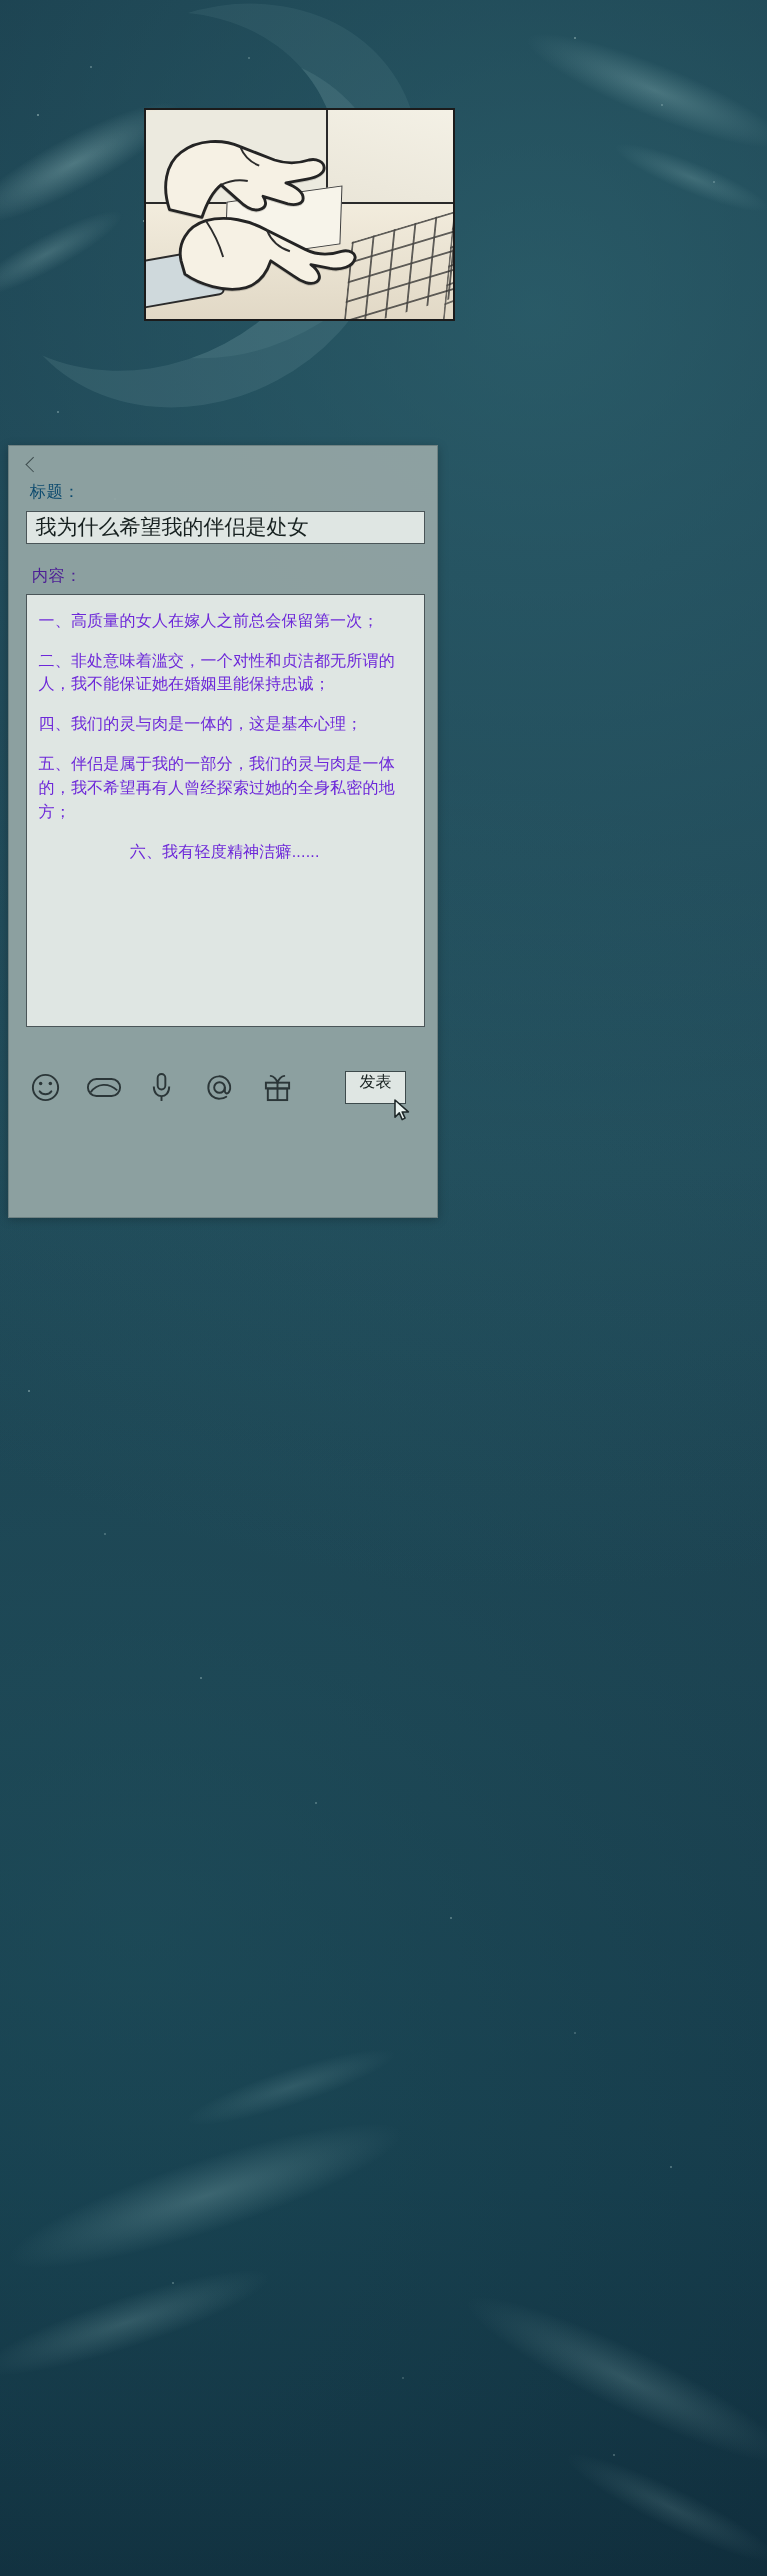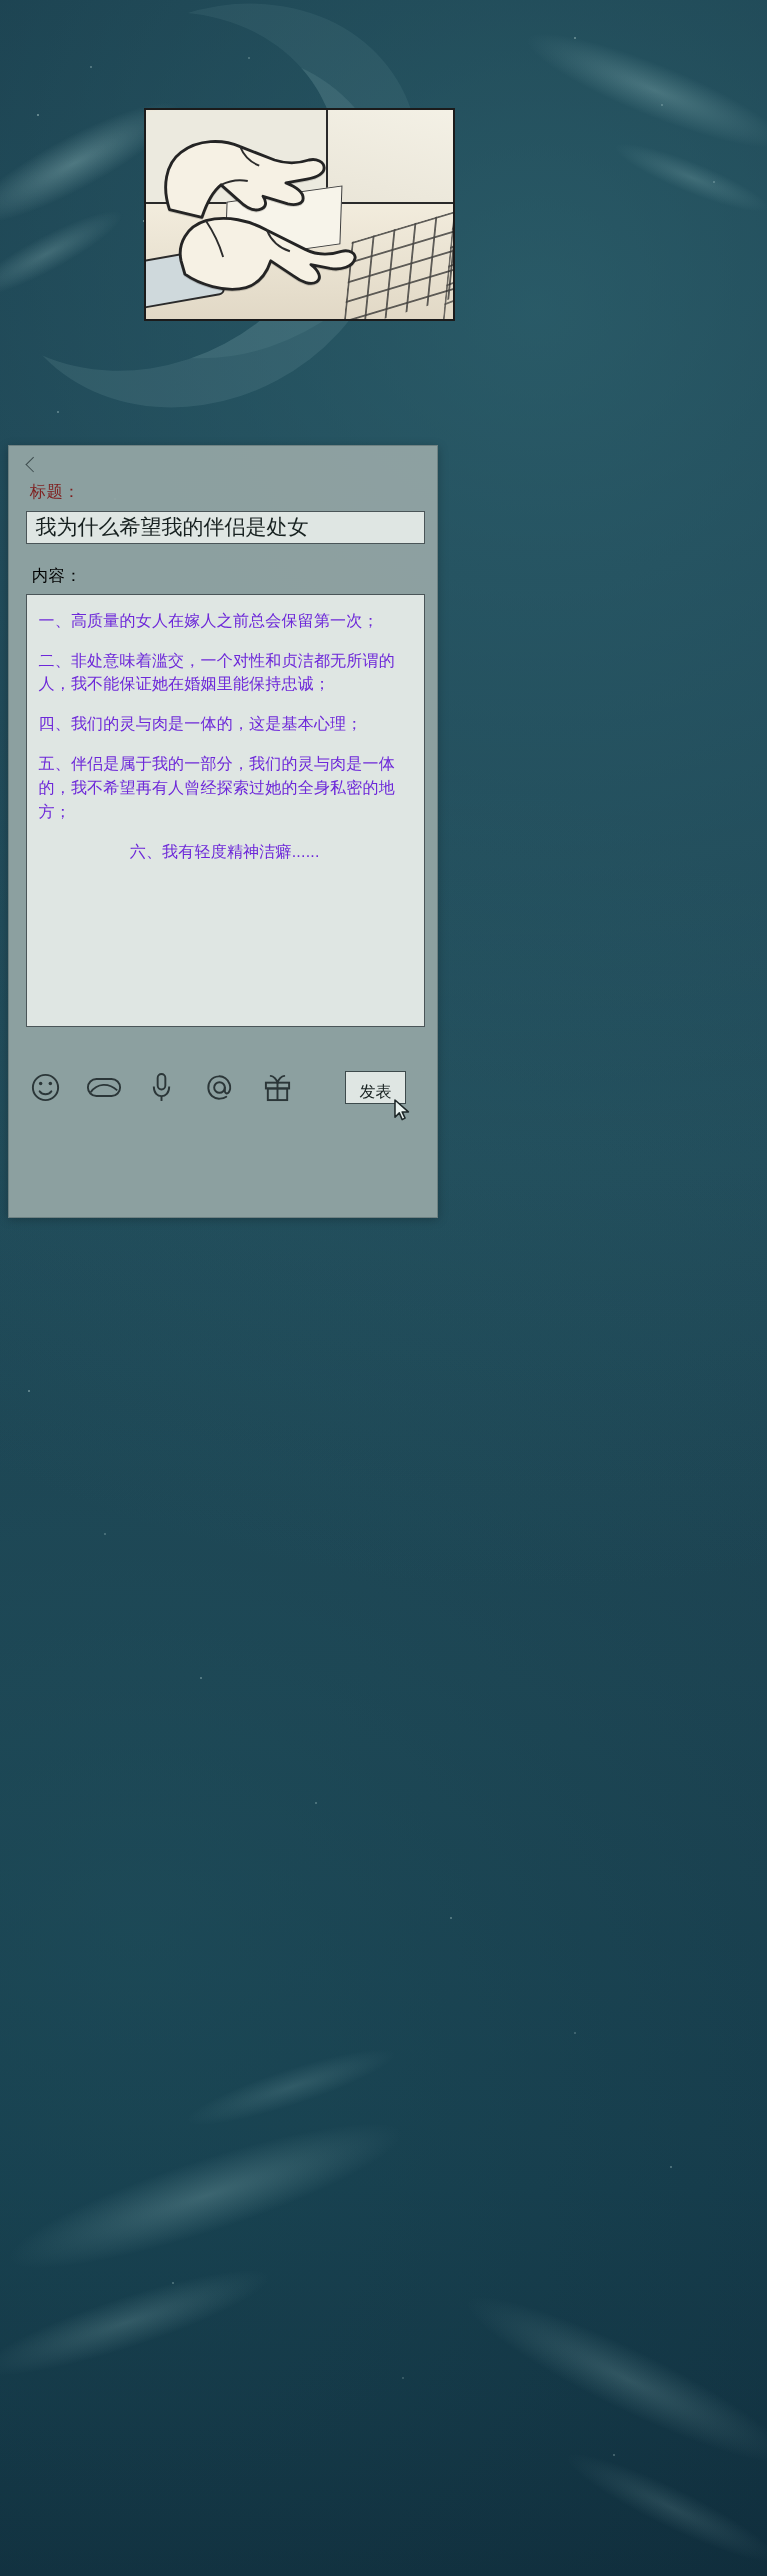--- a/index.html
+++ b/index.html
@@ -186,39 +186,39 @@
     position: absolute;
     left: 19px;
     top: 13.4px;
     width: 9.6px; height: 9.6px;
     border-left: 1.9px solid #3c4a4c;
     border-bottom: 1.9px solid #3c4a4c;
     transform: rotate(45deg);
   }
   .field-label {
     font-size: 16.3px;
-    color: #7f1d1d;
+    color: #0c4a6e;
     margin: 0 0 7.7px 21px;
     letter-spacing: 0.5px;
   }
   .title-input {
     margin: 0 11.5px 0 17.3px;
     height: 33px;
     background: #dfe6e3;
     border: 1px solid #4a5558;
     display: flex;
     align-items: center;
     padding: 0 8.6px;
     font-size: 21px;
     color: #16201f;
     box-sizing: border-box;
   }
   .content-label {
     font-size: 16.3px;
-    color: #000000;
+    color: #4c1d95;
     margin: 21px 0 7.7px 23px;
     letter-spacing: 0.5px;
   }
   .content-box {
     margin: 0 11.5px 0 17.3px;
     height: 433px;
     background: #dfe6e3;
     border: 1px solid #4a5558;
     padding: 13.4px 13.4px 9.6px 11.5px;
     box-sizing: border-box;
@@ -252,21 +252,21 @@
     justify-content: center;
   }
   .post-btn {
     margin-left: auto;
     margin-right: 13.4px;
     min-width: 59px;
     height: 31px;
     background: #dfe6e3;
     border: 1px solid #3d4a4c;
     display: flex;
-    align-items: flex-end;
+    align-items: flex-start;
     justify-content: center;
     font-size: 16px;
     color: #16201f;
     position: relative;
   }
   .cursor {
     position: absolute;
     right: -5.8px;
     bottom: -19px;
     width: 17.3px;

